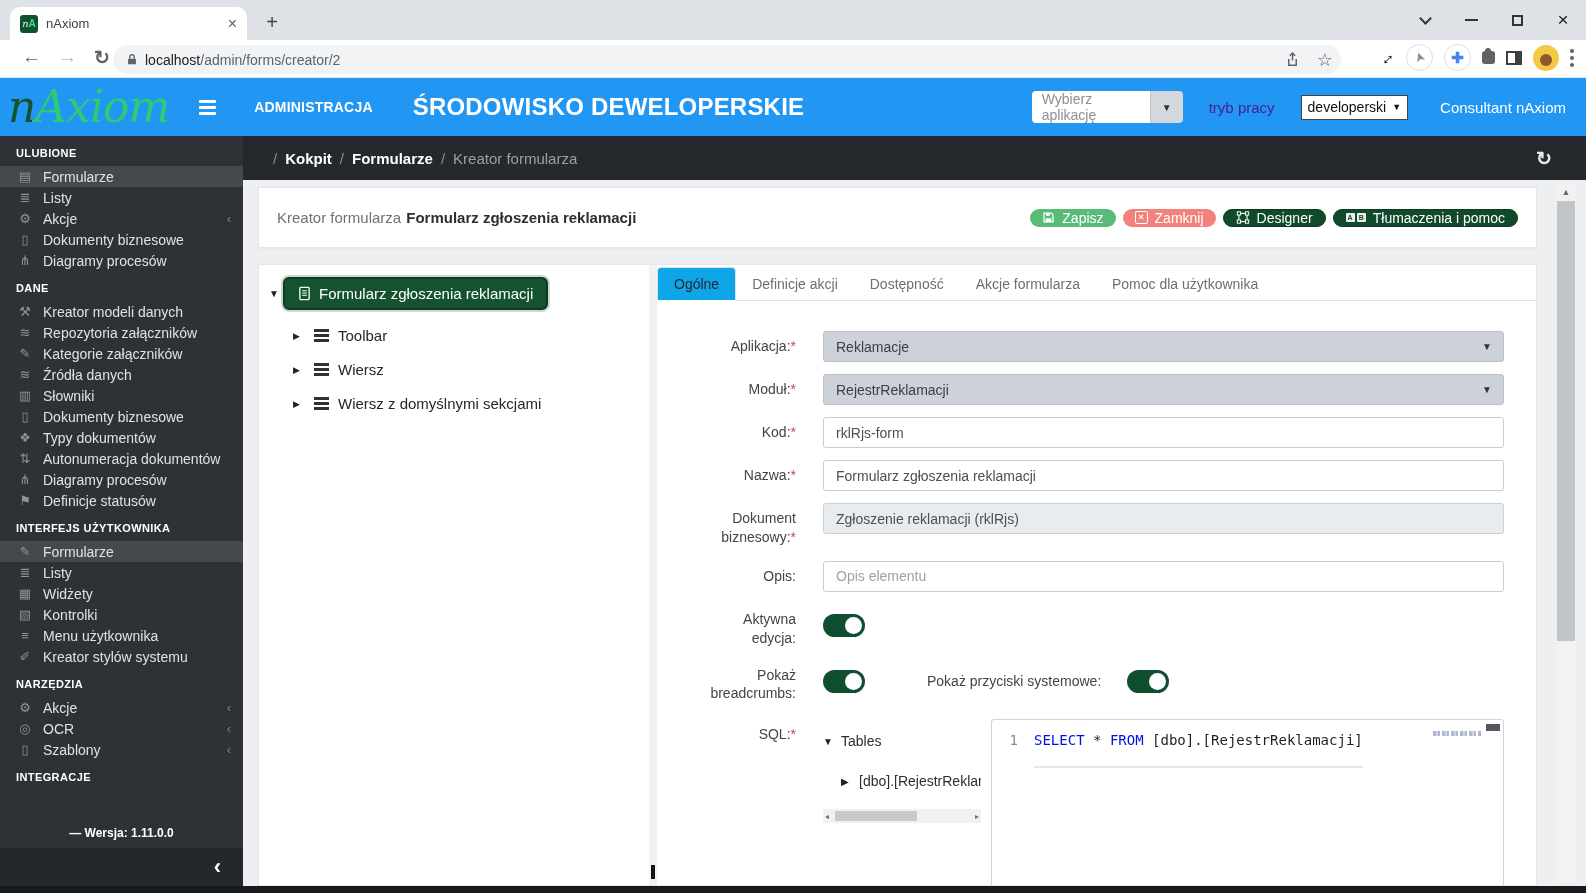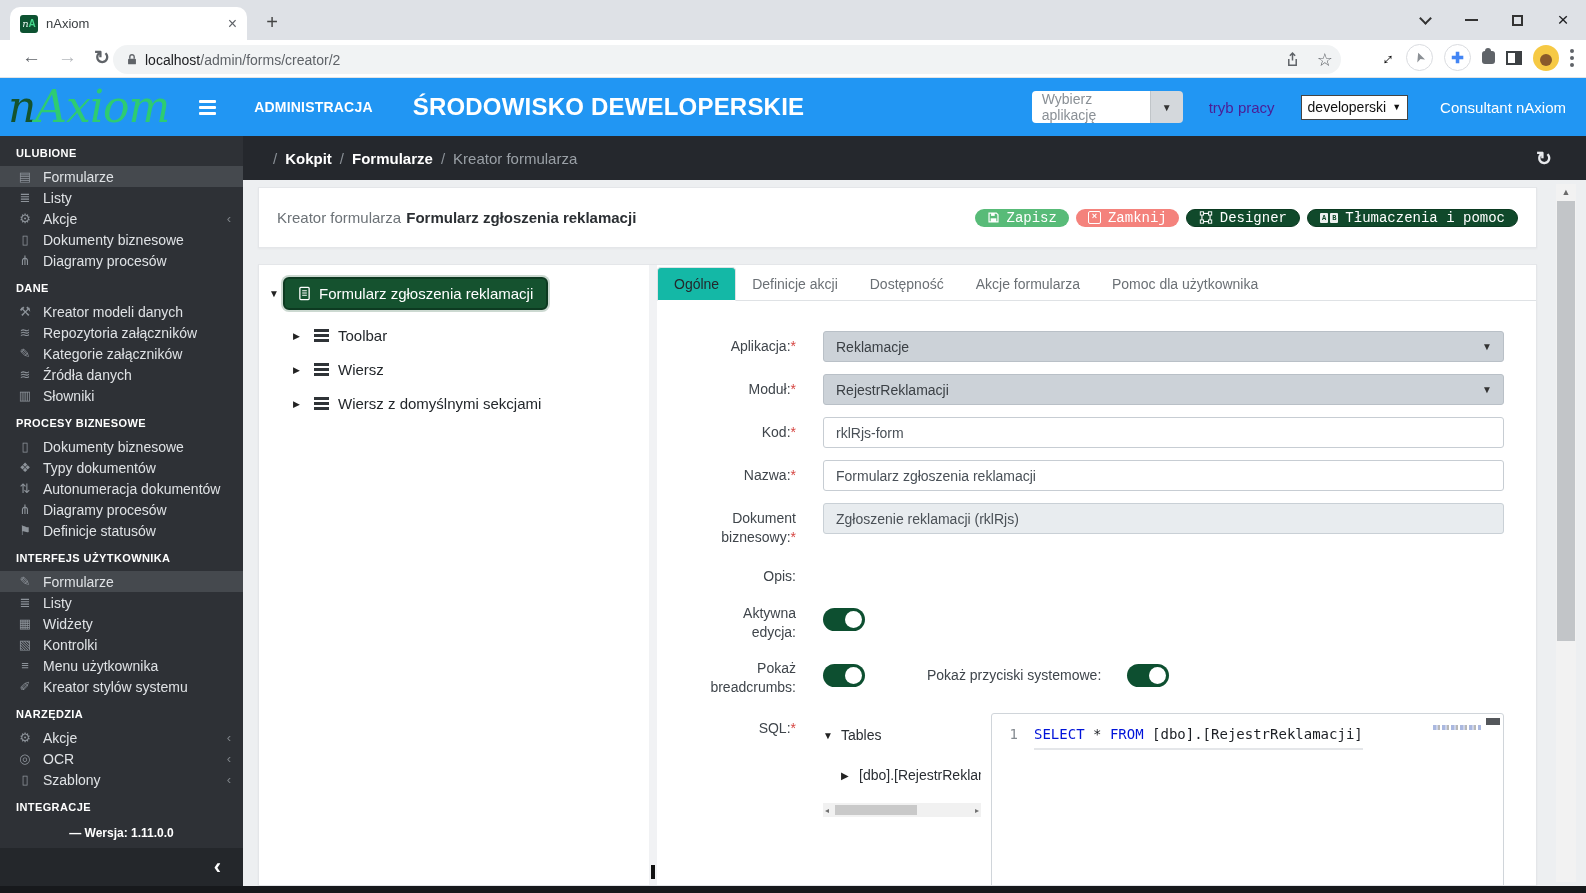--- a/index.html
+++ b/index.html
@@ -80,21 +80,21 @@
   .crumb-cur { color:#9aa0a6; font-size:15px; }
   .crumb-refresh { position:absolute; right:34px; color:#e8eaed; font-size:19px; font-weight:bold; cursor:pointer; }
 
   
   .content { position:absolute; left:243px; top:180px; right:0; bottom:7px; background:#edeff1; overflow:hidden; }
   .card { background:#fff; border:1px solid #e4e6e9; box-shadow:0 1px 2px rgba(0,0,0,.04); }
   .card1 { position:absolute; left:15px; top:7px; width:1279px; height:61px; display:flex; align-items:center; padding:0 18px; }
   .pgtitle { font-size:15px; color:#6c7277; }
   .pgtitle b { color:#2b2f33; margin-left:5px; }
   .actions { margin-left:auto; display:flex; gap:7px; }
-  .abtn { height:18px; border-radius:12px; color:#fff; font-size:14px; display:flex; align-items:center; padding:0 12px; gap:7px; cursor:pointer; border:none;font-family:Liberation Mono, monospace; }
+  .abtn { height:18px; border-radius:12px; color:#fff; font-size:14px; display:flex; align-items:center; padding:0 12px; gap:7px; cursor:pointer; border:none; }
   .abtn-save { background:#58bb78; }
   .abtn-close { background:#f4827c; }
   .abtn-dark { background:#10492b; border:1px solid #0b3a21; }
   .xboxicon { width:13px; height:13px; border:1.5px solid #fff; border-radius:2px; color:#fff; font-size:9px; line-height:10px; text-align:center; font-weight:bold; }
   .abbox { display:flex; gap:2px; }
   .abbox i { font-style:normal; background:rgba(255,255,255,.92); color:#10492b; font-size:7px; font-weight:bold; padding:1px 2px; border-radius:1px; }
 
   .card2 { position:absolute; left:15px; top:84px; width:1279px; bottom:0; display:flex; overflow:hidden; }
   .treepane { width:390px; flex:none; padding:12px 10px 0 10px; }
   .panediv { width:8px; flex:none; background:#f1f2f4; position:relative; cursor:col-resize; }
@@ -106,21 +106,21 @@
   .tcaret { font-size:10px; color:#222; width:14px; flex:none; }
   .rootnode { display:flex; align-items:center; gap:8px; background:#15522f; border:2px solid #0d3a21; box-shadow:0 0 0 2px rgba(21,82,47,.22); border-radius:6px; color:#fff; font-size:15px; padding:6px 13px; cursor:pointer; }
   .tchild { margin:17px 0 0 24px; display:flex; align-items:center; gap:9px; color:#23272b; font-size:15px; cursor:pointer; }
   .tchild .tcaret { font-size:9px; width:12px; }
   .barsicon { display:flex; flex-direction:column; gap:2px; }
   .barsicon i { width:15px; height:3px; background:#2f3337; }
 
   
   .tabsrow { height:36px; border-bottom:1px solid #dfe2e5; display:flex; align-items:flex-end; padding-left:0; }
   .tab { font-size:14px; color:#6b7075; padding:8px 16px; cursor:pointer; white-space:nowrap; }
-  .tab.active { color:#24282c; background:#14b8a6; border:1px solid #dfe2e5; border-bottom:1px solid #fff; border-radius:4px 4px 0 0; margin-bottom:-1px; }
+  .tab.active { color:#24282c; background:#0ea5e9; border:1px solid #dfe2e5; border-bottom:1px solid #fff; border-radius:4px 4px 0 0; margin-bottom:-1px; }
 
   
   .formarea { padding:30px 32px 0 44px; overflow:hidden; flex:1; }
   .frow { display:grid; grid-template-columns:95px 1fr; column-gap:27px; margin-bottom:12px; }
   .flabel { text-align:right; font-size:14px; color:#3f454b; padding-top:6px; line-height:1.35; }
   .req { color:#d64541; }
   .ctl { height:31px; border-radius:3px; font-size:14px; display:flex; align-items:center; }
   .gsel { background:#ccd2d8; border:1px solid #b9c0c7; color:#3b4045; padding:0 12px; position:relative; cursor:pointer; }
   .gsel .caret { position:absolute; right:11px; font-size:10px; color:#333; }
   .winput { background:#fff; border:1px solid #c7cdd3; color:#495057; padding:0 12px; }
@@ -137,21 +137,21 @@
   .tablespane { width:158px; flex:none; overflow:hidden; padding-top:14px; }
   .ttrow { display:flex; align-items:center; gap:8px; font-size:14px; color:#2a2e33; white-space:nowrap; }
   .ttrow .tcaret { width:10px; }
   .ttchild { margin:24px 0 0 18px; }
   .hscroll { margin-top:20px; height:14px; background:#f1f1f1; position:relative; display:flex; align-items:center; justify-content:space-between; padding:0 2px; }
   .hscroll .arr { font-size:8px; color:#707070; }
   .hscroll .hthumb { position:absolute; left:12px; top:2px; width:82px; height:10px; background:#c9c9c9; }
   .editor { flex:1; height:178px; border:1px solid #d0d5da; border-radius:3px; background:#fff; position:relative; padding:12px 0 0 0; font-family:"DejaVu Sans Mono", monospace; }
   .eline { display:flex; }
   .lineno { width:42px; flex:none; text-align:right; padding-right:16px; color:#858b91; font-size:14px; }
-  .codetext { font-size:14px; border-bottom:2px solid #e4e6e9; padding-bottom:6px; white-space:pre; }
+  .codetext { font-size:14px; border-bottom:2px solid #e4e6e9; padding-bottom:18px; white-space:pre; }
   .kw { color:#0013d9; }
   .idn { color:#1c1f24; }
   .minimap { position:absolute; top:11px; right:22px; width:48px; height:5px; background:repeating-linear-gradient(90deg,#aab8e0 0 3px,#cdd4ea 3px 5px,#b8b8b8 5px 7px,#fff 7px 9px); }
   .mmhandle { position:absolute; top:4px; right:3px; width:14px; height:7px; background:#54575b; }
 
   
   .vscroll { position:absolute; right:10px; top:4px; width:20px; bottom:4px; background:#f2f2f2; }
   .vscroll .uparr { position:absolute; top:3px; left:0; width:100%; text-align:center; font-size:9px; color:#6a6a6a; }
   .vscroll .vthumb { position:absolute; left:1px; right:1px; top:17px; height:440px; background:#c2c5c8; }
 
@@ -284,21 +284,20 @@
       </div>
     <div class="sitem">
         <span class="sicon">≋</span>
         <span class="slabel">Źródła danych</span>
       </div>
     <div class="sitem">
         <span class="sicon">▥</span>
         <span class="slabel">Słowniki</span>
       </div>
 
-    <div class="shdr">PROCESY BIZNESOWE</div>
     <div class="sitem">
         <span class="sicon">▯</span>
         <span class="slabel">Dokumenty biznesowe</span>
       </div>
     <div class="sitem">
         <span class="sicon">❖</span>
         <span class="slabel">Typy dokumentów</span>
       </div>
     <div class="sitem">
         <span class="sicon">⇅</span>
@@ -494,20 +493,21 @@
             <div class="ctl winput">Formularz zgłoszenia reklamacji</div>
           </div>
 
           <div class="frow">
             <div class="flabel"><span>Dokument biznesowy:</span><span class="req">*</span></div>
             <div class="ctl roinput">Zgłoszenie reklamacji (rklRjs)</div>
           </div>
 
           <div class="frow" style="margin-top:14px;">
             <div class="flabel">Opis:</div>
+            <input class="ctl winput" placeholder="Opis elementu" style="">
           </div>
 
           <div class="frow">
             <div class="flabel">Aktywna edycja:</div>
             <div class="togglerow">
                 <span class="toggle"></span>
               </div>
           </div>
 
           <div class="frow">

